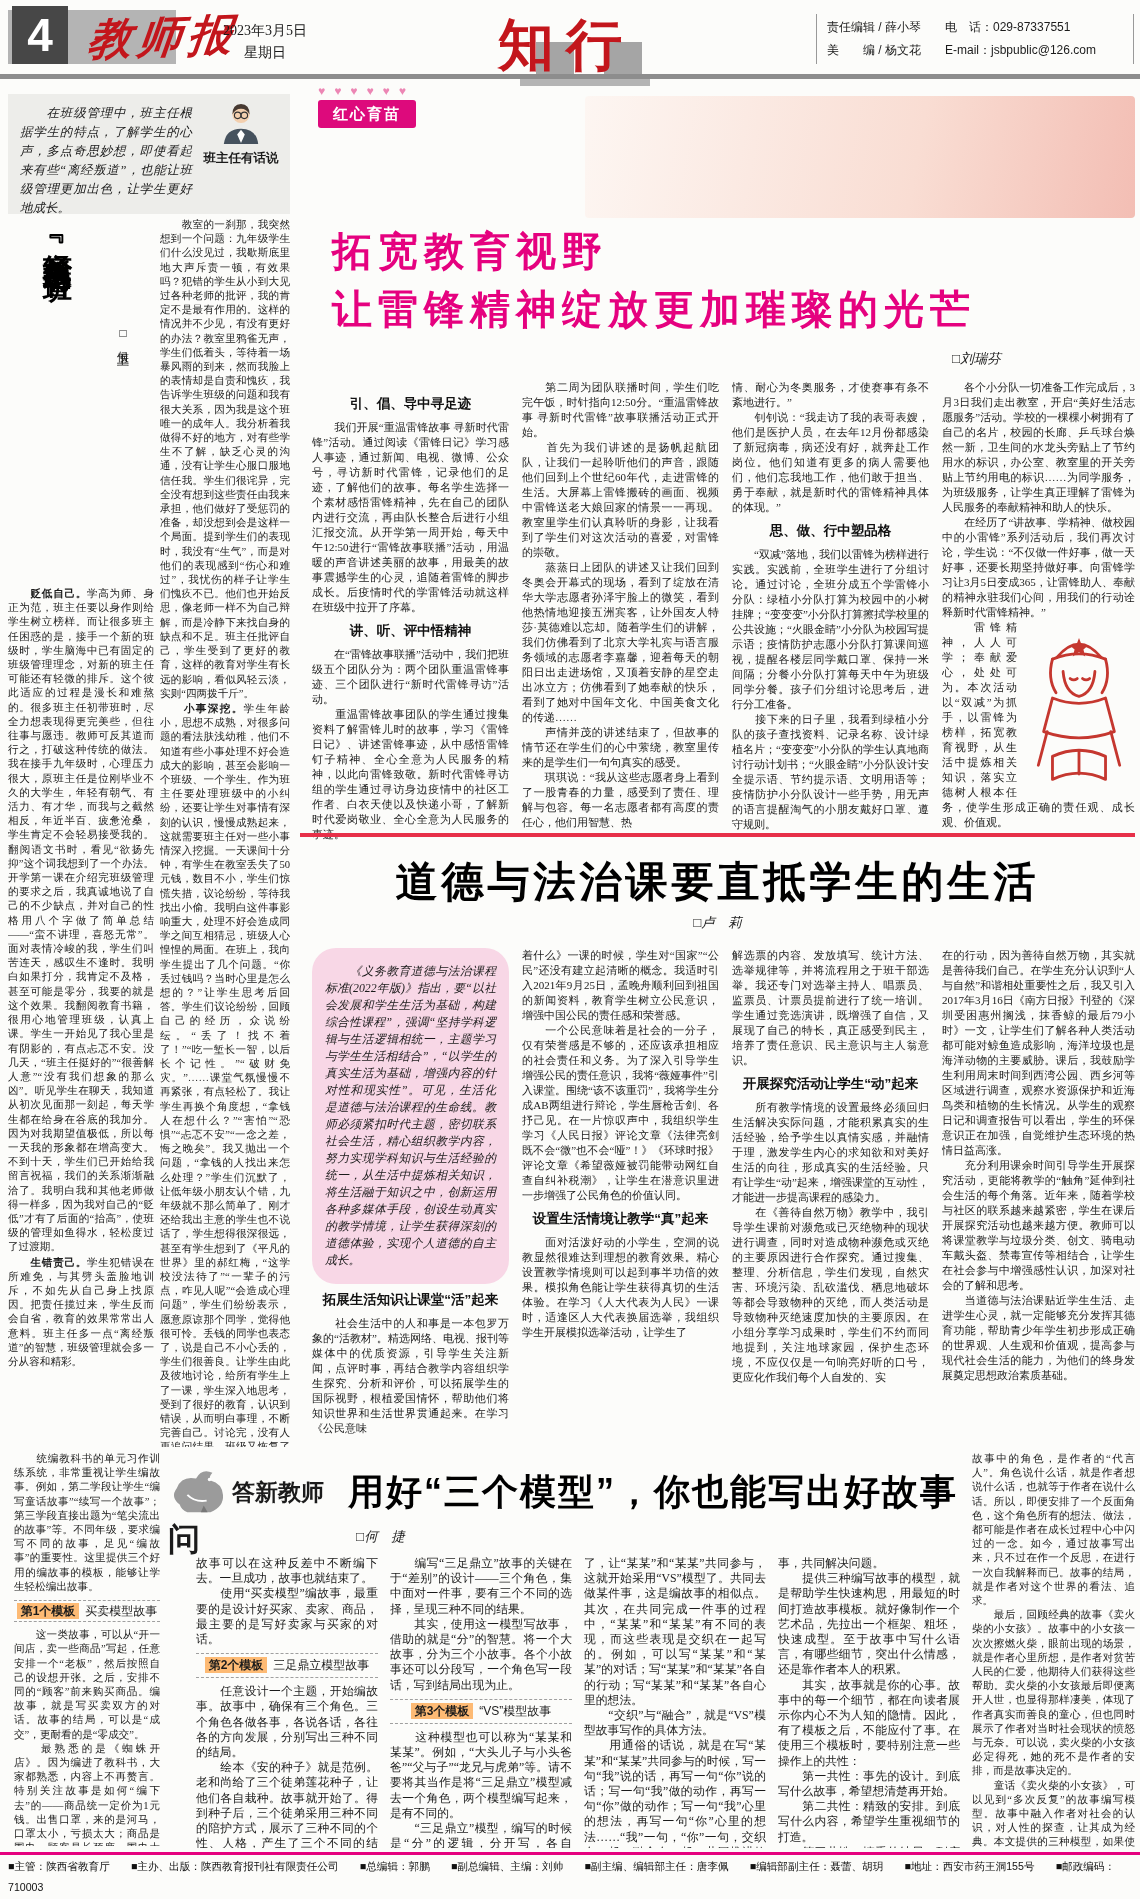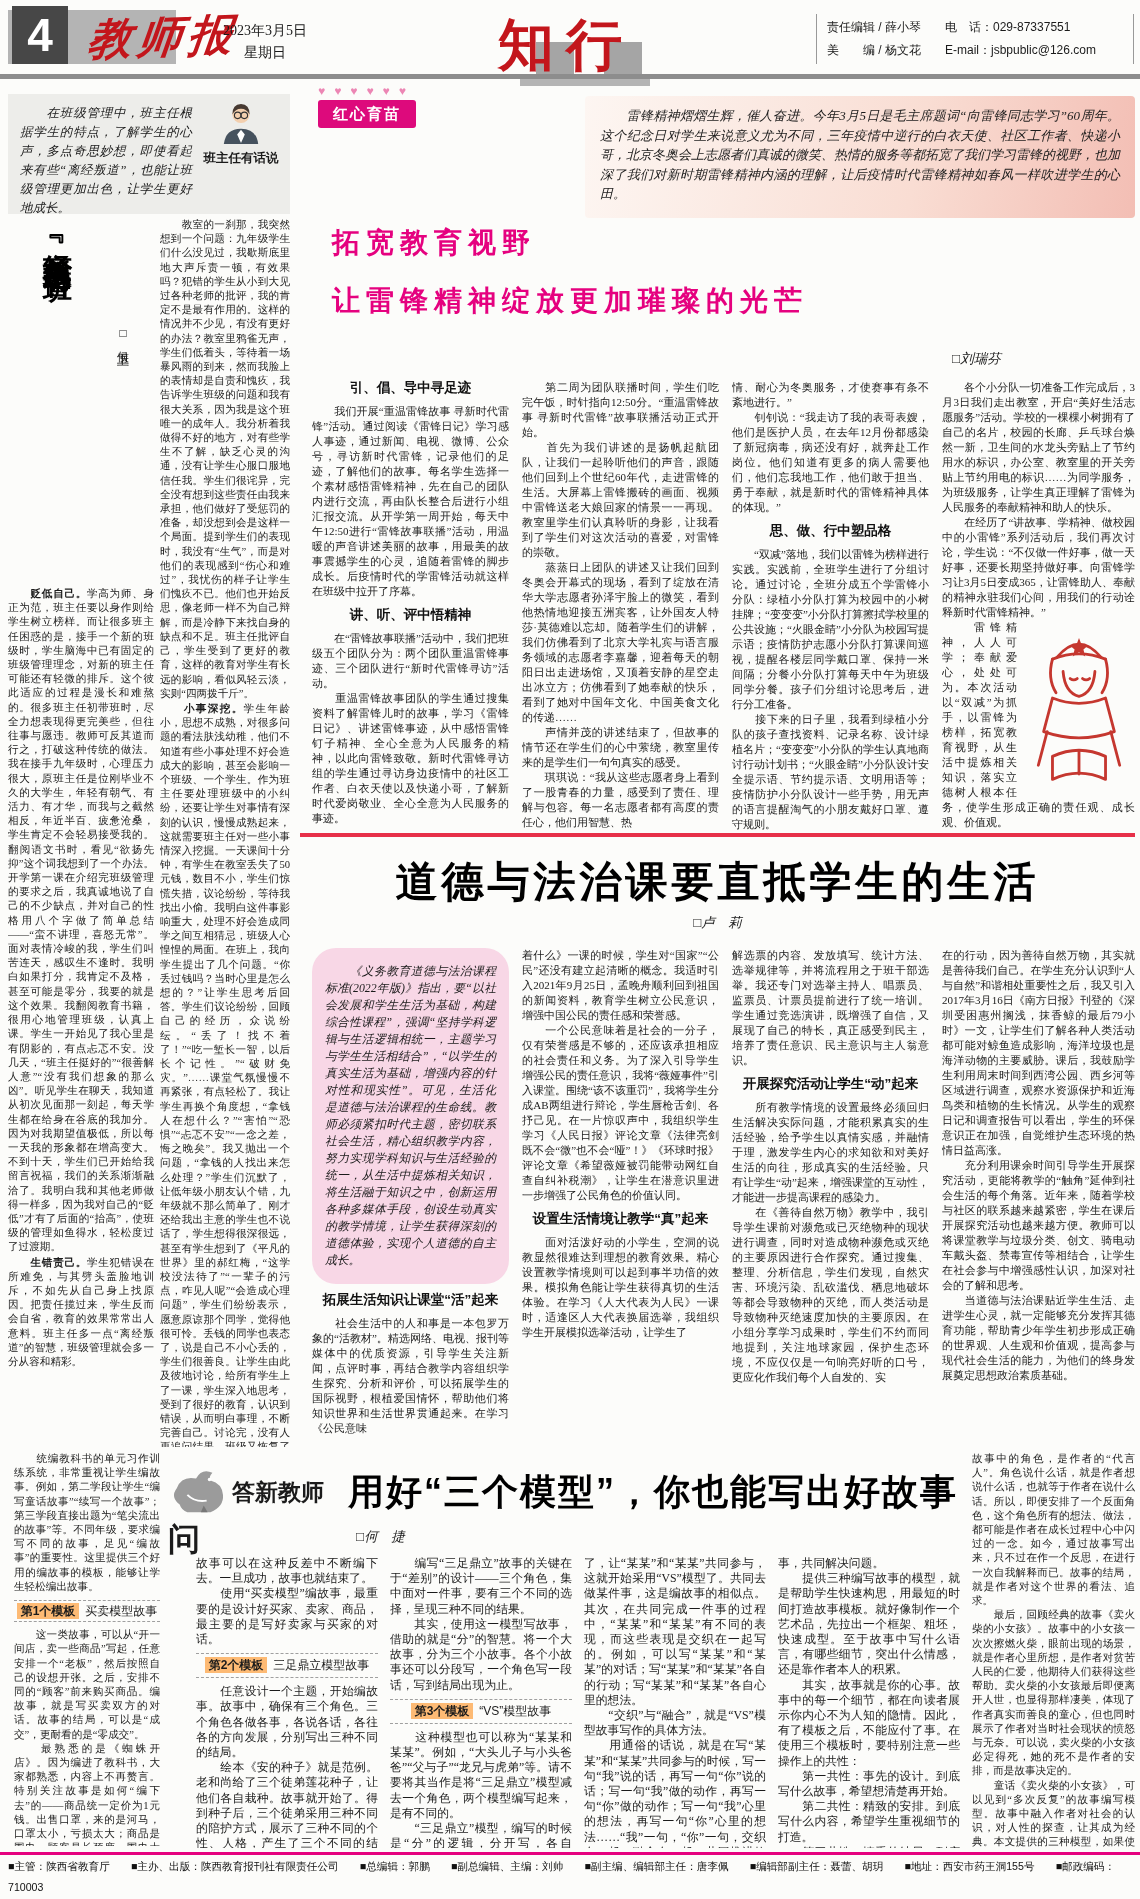--- a/index.html
+++ b/index.html
@@ -18,21 +18,21 @@
   .vtitle{writing-mode:vertical-rl;text-orientation:upright;font-weight:bold;
           font-family:"Liberation Sans",sans-serif;font-size:29px;letter-spacing:3px;color:#000;}
   .vauthor{writing-mode:vertical-rl;text-orientation:upright;font-size:12px;letter-spacing:2px;}
   .tpl{border-top:1px dashed #9f9f9f;border-bottom:1px dashed #9f9f9f;text-align:center;
        padding:3px 0;margin:6px 0;font-family:"Liberation Sans",sans-serif;font-size:12px;}
   .tpl .lab{background:#fdba74;font-weight:bold;padding:1px 4px;margin-right:6px;}
   .tpl .tit{font-weight:normal;}
   .badge-pink{background:#dd0a7c;color:#fff;font-weight:bold;text-align:center;
               border-radius:3px;font-size:15px;line-height:28px;letter-spacing:2px;}
   .headline-pink{color:#e5017f;font-weight:bold;font-family:"Liberation Sans",sans-serif;
-                 letter-spacing:6px;font-size:28px;white-space:nowrap;}
+                 letter-spacing:6px;font-size:40px;white-space:nowrap;}
   .headline-blk{color:#000;font-weight:bold;font-family:"Liberation Sans",sans-serif;
                 letter-spacing:3px;white-space:nowrap;}
   .pinkbox{background:#f8d7e6;border-radius:24px;padding:15px 13px;font-style:italic;
            font-size:11.8px;line-height:17px;text-align:justify;white-space:pre-wrap;}
   .meta{font-family:"Liberation Sans",sans-serif;font-size:12px;line-height:1.9;
         border-left:1px solid #999;border-right:1px solid #999;padding:2px 10px;}
   .footrow{font-family:"Liberation Sans",sans-serif;font-size:10.6px;line-height:1.95;color:#111;}
   .hearts{color:#ec86b4;font-size:12px;letter-spacing:3px;}
 </style>
 </head>
@@ -85,26 +85,25 @@
     <div class="t"><b>　　生错责己。</b><span>学生犯错误在所难免，与其劈头盖脸地训斥，不如先从自己身上找原因。把责任揽过来，学生反而会自省，教育的效果常常出人意料。班主任多一点“离经叛道”的智慧，班级管理就会多一分从容和精彩。</span></div>
   </div>
   <div class="col small" style="left:160px;top:218px;width:130px;height:1229px;">
     <div class="t">　　教室的一刹那，我突然想到一个问题：九年级学生们什么没见过，我歇斯底里地大声斥责一顿，有效果吗？犯错的学生从小到大见过各种老师的批评，我的肯定不是最有作用的。这样的情况并不少见，有没有更好的办法？教室里鸦雀无声，学生们低着头，等待着一场暴风雨的到来，然而我脸上的表情却是自责和愧疚，我告诉学生班级的问题和我有很大关系，因为我是这个班唯一的成年人。我分析着我做得不好的地方，对有些学生不了解，缺乏心灵的沟通，没有让学生心服口服地信任我。学生们很诧异，完全没有想到这些责任由我来承担，他们做好了受惩罚的准备，却没想到会是这样一个局面。提到学生们的表现时，我没有“生气”，而是对他们的表现感到“伤心和难过”，我忧伤的样子让学生们愧疚不已。他们也开始反思，像老师一样不为自己辩解，而是冷静下来找自身的缺点和不足。班主任批评自己，学生受到了更好的教育，这样的教育对学生有长远的影响，看似风轻云淡，实则“四两拨千斤”。</div>
     <div class="t"><b>　　小事深挖。</b><span>学生年龄小，思想不成熟，对很多问题的看法肤浅幼稚，他们不知道有些小事处理不好会造成大的影响，甚至会影响一个班级、一个学生。作为班主任要处理班级中的小纠纷，还要让学生对事情有深刻的认识，慢慢成熟起来，这就需要班主任对一些小事情深入挖掘。一天课间十分钟，有学生在教室丢失了50元钱，数目不小，学生们惊慌失措，议论纷纷，等待我找出小偷。我明白这件事影响重大，处理不好会造成同学之间互相猜忌，班级人心惶惶的局面。在班上，我向学生提出了几个问题。“你丢过钱吗？当时心里是怎么想的？”让学生思考后回答。学生们议论纷纷，回顾自己的经历，众说纷纭。“丢了！找不着了！”“吃一堑长一智，以后长个记性。”“破财免灾。”……课堂气氛慢慢不再紧张，有点轻松了。我让学生再换个角度想，“拿钱人在想什么？”“害怕”“恐惧”“忐忑不安”“一念之差，悔之晚矣”。我又抛出一个问题，“拿钱的人找出来怎么处理？”学生们沉默了，让低年级小朋友认个错，九年级就不那么简单了。刚才还给我出主意的学生也不说话了，学生想得很深很远，甚至有学生想到了《平凡的世界》里的郝红梅，“这学校没法待了”“一辈子的污点，咋见人呢”“会造成心理问题”，学生们纷纷表示，愿意原谅那个同学，觉得他很可怜。丢钱的同学也表态了，说是自己不小心丢的，学生们很善良。让学生由此及彼地讨论，给所有学生上了一课，学生深入地思考，受到了很好的教育，认识到错误，从而明白事理，不断完善自己。讨论完，没有人再追问结果，班级又恢复了平静。</span></div>
   </div>
 
   <div class="abs" style="left:585px;top:96px;width:550px;height:122px;background:linear-gradient(100deg,#fdf6f2 0%,#f9ddd3 60%,#f3beb4 100%);border-radius:4px;"></div>
   <div class="abs hearts" style="left:318px;top:84px;">♥ ♥ ♥ ♥ ♥ ♥</div>
   <div class="abs badge-pink" style="left:318px;top:100px;width:98px;height:28px;">红心育苗</div>
-  <div class="t kai abs" style="left:600px;top:106px;width:520px;font-size:13px;line-height:19.5px;">　　雷锋精神熠熠生辉，催人奋进。今年3月5日是毛主席题词“向雷锋同志学习”60周年。这个纪念日对学生来说意义尤为不同，三年疫情中逆行的白衣天使、社区工作者、快递小哥，北京冬奥会上志愿者们真诚的微笑、热情的服务等都拓宽了我们学习雷锋的视野，也加深了我们对新时期雷锋精神内涵的理解，让后疫情时代雷锋精神如春风一样吹进学生的心田。</div>
   <div class="abs headline-pink" style="left:332px;top:224px;">拓宽教育视野</div>
   <div class="abs headline-pink" style="left:332px;top:282px;">让雷锋精神绽放更加璀璨的光芒</div>
   <div class="abs kai" style="left:920px;top:350px;font-size:13.5px;padding-left:32px;">□刘瑞芬</div>
 
-  <div class="col" style="left:312px;top:372px;width:197px;height:452px;">
+  <div class="col" style="left:312px;top:388px;width:197px;height:452px;">
     <div class="sub">引、倡、导中寻足迹</div>
     <div class="t">　　我们开展“重温雷锋故事 寻新时代雷锋”活动。通过阅读《雷锋日记》学习感人事迹，通过新闻、电视、微博、公众号，寻访新时代雷锋，记录他们的足迹，了解他们的故事。每名学生选择一个素材感悟雷锋精神，先在自己的团队内进行交流，再由队长整合后进行小组汇报交流。从开学第一周开始，每天中午12:50进行“雷锋故事联播”活动，用温暖的声音讲述美丽的故事，用最美的故事震撼学生的心灵，追随着雷锋的脚步成长。后疫情时代的学雷锋活动就这样在班级中拉开了序幕。</div>
     <div class="sub">讲、听、评中悟精神</div>
     <div class="t">　　在“雷锋故事联播”活动中，我们把班级五个团队分为：两个团队重温雷锋事迹、三个团队进行“新时代雷锋寻访”活动。
 　　重温雷锋故事团队的学生通过搜集资料了解雷锋儿时的故事，学习《雷锋日记》、讲述雷锋事迹，从中感悟雷锋钉子精神、全心全意为人民服务的精神，以此向雷锋致敬。新时代雷锋寻访组的学生通过寻访身边疫情中的社区工作者、白衣天使以及快递小哥，了解新时代爱岗敬业、全心全意为人民服务的事迹。</div>
   </div>
   <div class="col" style="left:522px;top:380px;width:197px;height:452px;">
     <div class="t">　　第二周为团队联播时间，学生们吃完午饭，时针指向12:50分。“重温雷锋故事 寻新时代雷锋”故事联播活动正式开始。
 　　首先为我们讲述的是扬帆起航团队，让我们一起聆听他们的声音，跟随他们回到上个世纪60年代，走进雷锋的生活。大屏幕上雷锋搬砖的画面、视频中雷锋送老大娘回家的情景一一再现。教室里学生们认真聆听的身影，让我看到了学生们对这次活动的喜爱，对雷锋的崇敬。
 　　蒸蒸日上团队的讲述又让我们回到冬奥会开幕式的现场，看到了绽放在清华大学志愿者孙泽宇脸上的微笑，看到他热情地迎接五洲宾客，让外国友人特莎·莫德难以忘却。随着学生们的讲解，我们仿佛看到了北京大学礼宾与语言服务领域的志愿者李嘉馨，迎着每天的朝阳日出走进场馆，又顶着安静的星空走出冰立方；仿佛看到了她奉献的快乐，看到了她对中国年文化、中国美食文化的传递……

